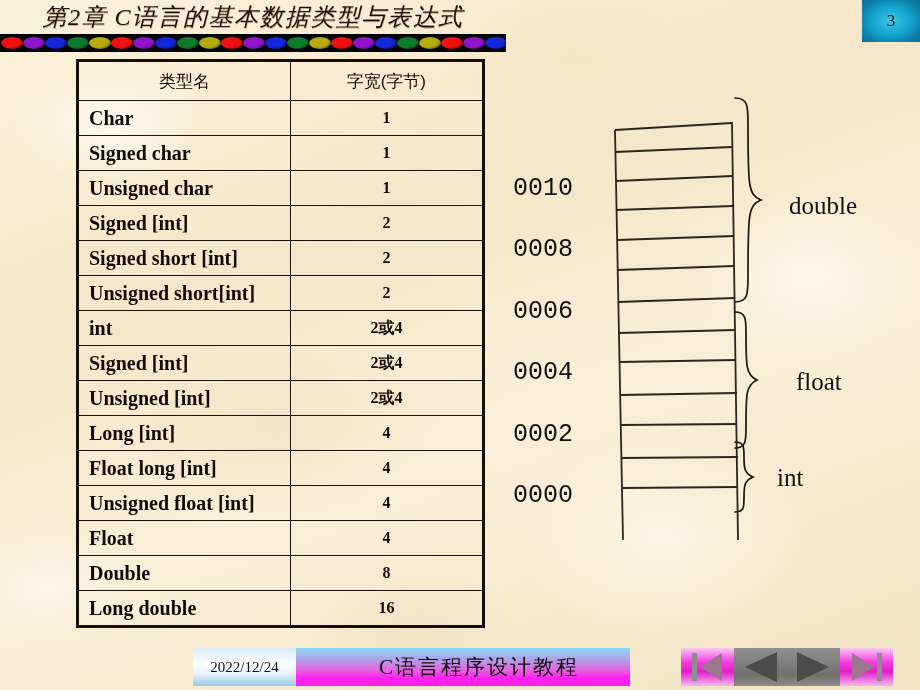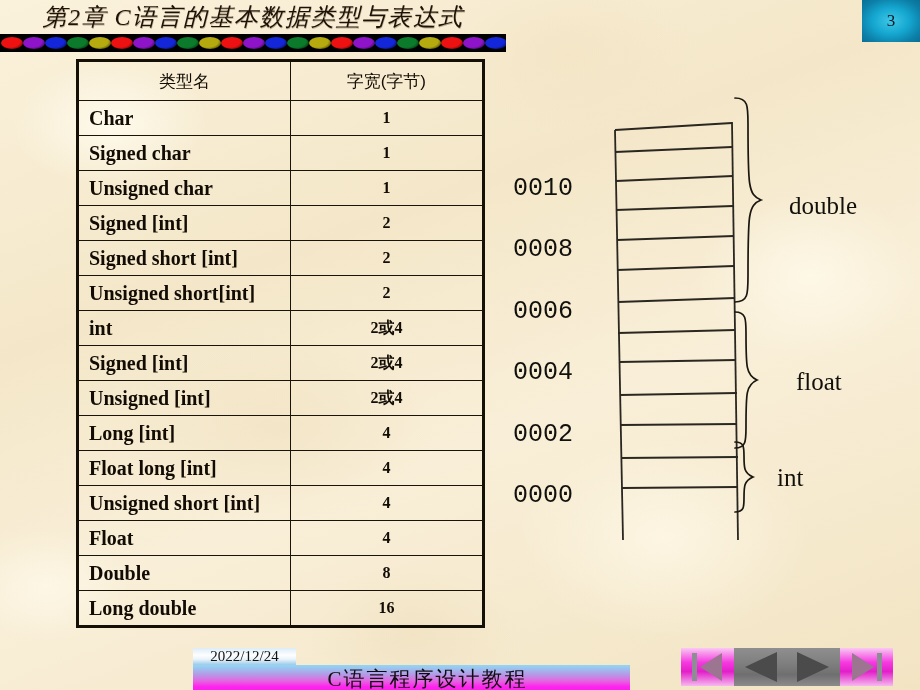--- a/index.html
+++ b/index.html
@@ -161,21 +161,20 @@
   }
 
   
   #footer {
     position: absolute;
     left: 193px;
     top: 648px;
     width: 437px;
     height: 38px;
     display: flex;
-    flex-direction: column;
   }
   #footer-date {
     width: 103px;
     height: 38px;
     background: linear-gradient(180deg, #dcecf8 0%, #fdfefe 42%, #eaf4fb 66%, #9cc9e8 100%);
     display: flex;
     align-items: center;
     justify-content: center;
     font-family: "Liberation Serif", serif;
     font-size: 15px;
@@ -307,21 +306,21 @@
         </tr>
         <tr>
           <td class="name">Long [int]</td>
           <td class="width">4</td>
         </tr>
         <tr>
           <td class="name">Float long [int]</td>
           <td class="width">4</td>
         </tr>
         <tr>
-          <td class="name">Unsigned short [int]</td>
+          <td class="name">Unsigned float [int]</td>
           <td class="width">4</td>
         </tr>
         <tr>
           <td class="name">Float</td>
           <td class="width">4</td>
         </tr>
         <tr>
           <td class="name">Double</td>
           <td class="width">8</td>
         </tr>

